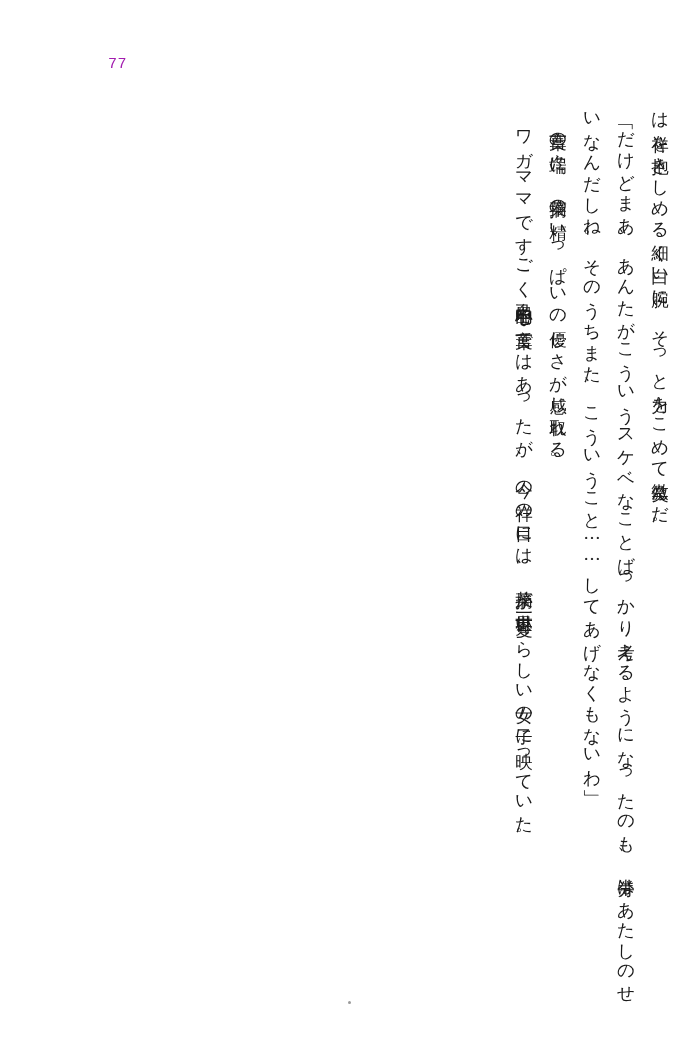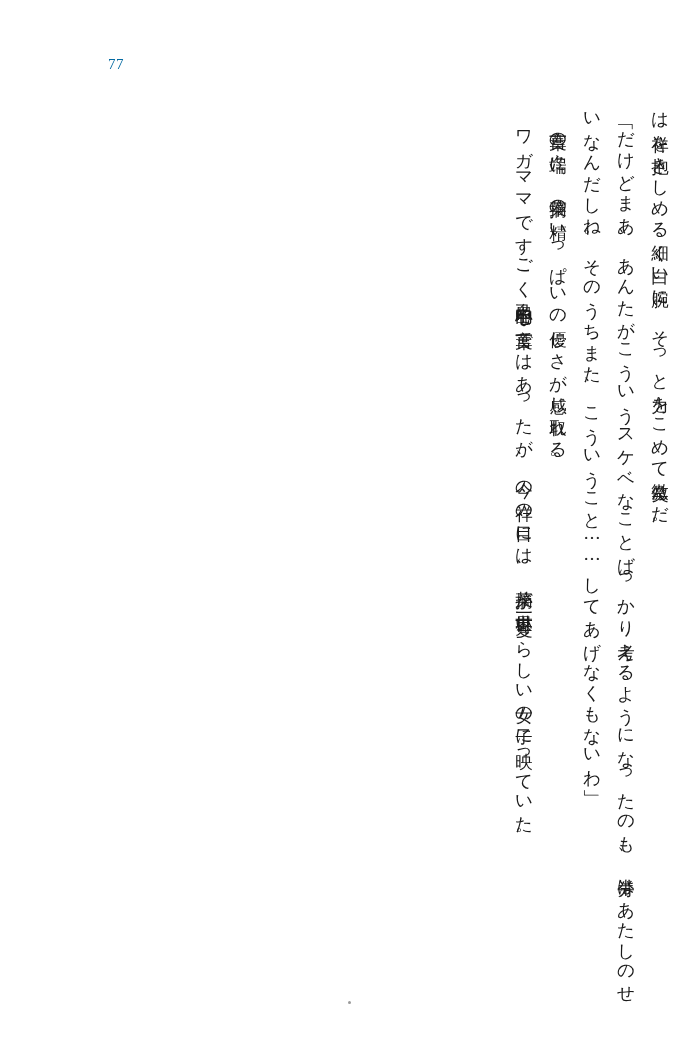--- a/index.html
+++ b/index.html
@@ -20,22 +20,22 @@
     width: 695px;
     height: 1050px;
     background: #ffffff;
   }
   .page-number {
     position: absolute;
     top: 56px;
     left: 108px;
     font-size: 15px;
     letter-spacing: 0.5px;
-    color: #0369a1;
-    font-family: Liberation Serif, serif;
+    color: #a21caf;
+    font-family: Liberation Mono, monospace;
   }
   .text-body {
     position: absolute;
     top: 100px;
     right: 18px;
     height: 900px;
     width: 640px;
     writing-mode: vertical-rl;
     text-orientation: upright;
     direction: ltr;

